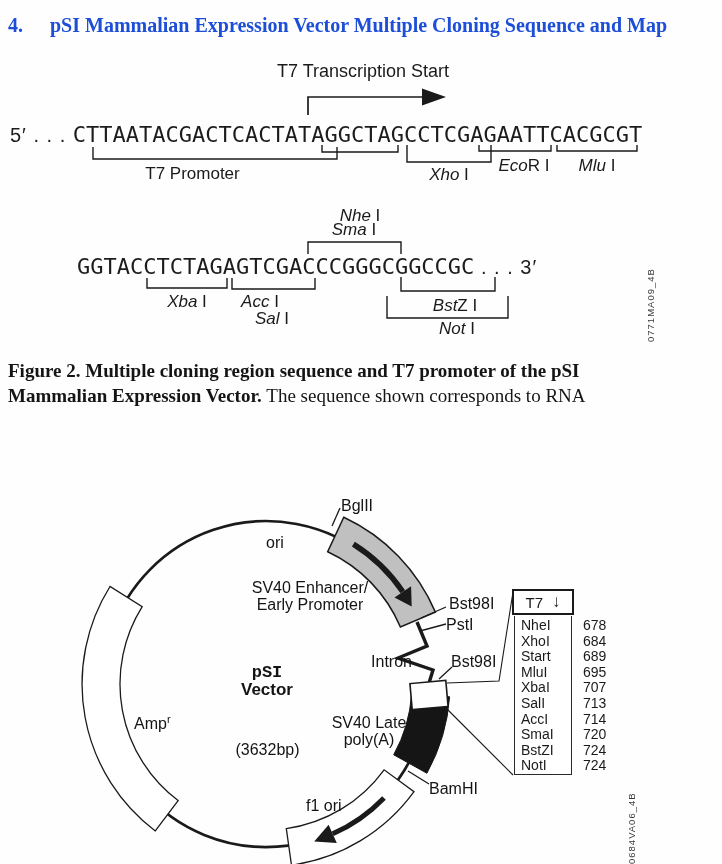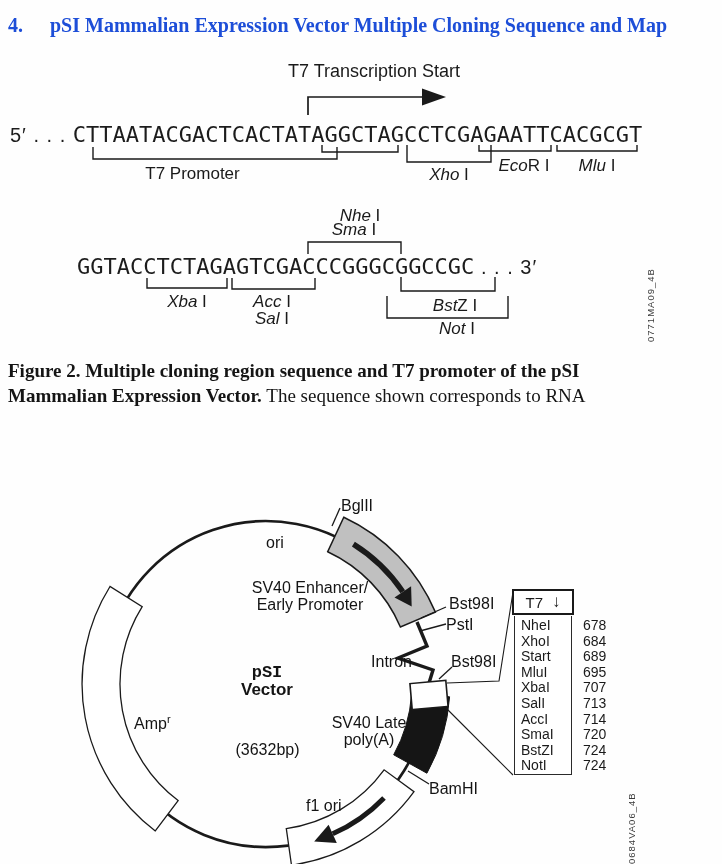--- a/index.html
+++ b/index.html
@@ -104,36 +104,36 @@
         <path d="M 447 683 L 499 681 L 513 592"></path>
         <path d="M 446 708 L 513 775"></path>
       </g>
     </g>
   </svg>
 
   <div class="abs heading">
     <span class="hnum">4.</span><span>pSI Mammalian Expression Vector Multiple Cloning Sequence and Map</span>
   </div>
 
-  <div class="abs t7start" style="left:288px; top:62px;">T7 Transcription Start</div>
+  <div class="abs t7start" style="left:277px; top:62px;">T7 Transcription Start</div>
 
   <div class="abs seqrow" style="left:10px; top:124px;"><span class="fix">5′ . . . </span><span>CTTAATACGACTCACTATAGGCTAGCCTCGAGAATTCACGCGT</span></div>
 
   <div class="abs lbl ctr" style="left:125px; top:165px; width:135px;">T7 Promoter</div>
   <div class="abs lbl ctr" style="left:325px; top:171px; width:70px;margin-top:36px;"><span class="it">Nhe</span><span> I</span></div>
   <div class="abs lbl ctr" style="left:414px; top:166px; width:70px;"><span class="it">Xho</span><span> I</span></div>
   <div class="abs lbl ctr" style="left:489px; top:157px; width:70px;"><span class="it">Eco</span><span>R I</span></div>
   <div class="abs lbl ctr" style="left:562px; top:157px; width:70px;"><span class="it">Mlu</span><span> I</span></div>
 
   <div class="abs lbl ctr" style="left:319px; top:221px; width:70px;"><span class="it">Sma</span><span> I</span></div>
 
   <div class="abs seqrow" style="left:77px; top:256px;"><span>GGTACCTCTAGAGTCGACCCGGGCGGCCGC</span><span class="fix"> . . . 3′</span></div>
 
   <div class="abs lbl ctr" style="left:152px; top:293px; width:70px;"><span class="it">Xba</span><span> I</span></div>
-  <div class="abs lbl ctr" style="left:237px; top:293px; width:70px;"><span class="it">Acc</span><span> I</span></div>
+  <div class="abs lbl ctr" style="left:225px; top:293px; width:70px;"><span class="it">Acc</span><span> I</span></div>
   <div class="abs lbl ctr" style="left:237px; top:310px; width:70px;"><span class="it">Sal</span><span> I</span></div>
   <div class="abs lbl ctr" style="left:420px; top:297px; width:70px;"><span class="it">Bst</span><span>Z I</span></div>
   <div class="abs lbl ctr" style="left:422px; top:320px; width:70px;"><span class="it">Not</span><span> I</span></div>
 
   <div class="abs vtext" style="left:645px; top:270px; height:72px;">0771MA09_4B</div>
 
   <div class="abs caption">
     <div><b>Figure 2. Multiple cloning region sequence and T7 promoter of the pSI</b><span></span></div>
     <div><b>Mammalian Expression Vector.</b><span> The sequence shown corresponds to RNA</span></div>
   </div>

